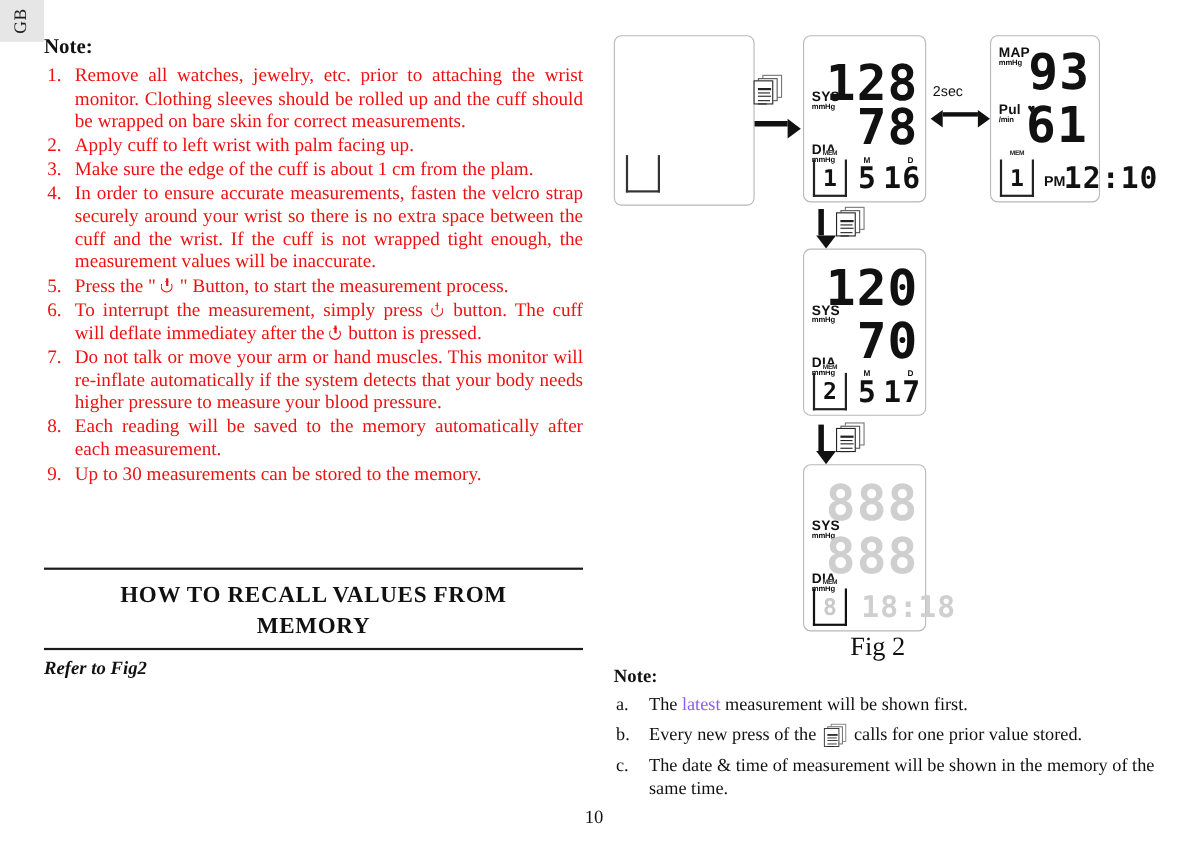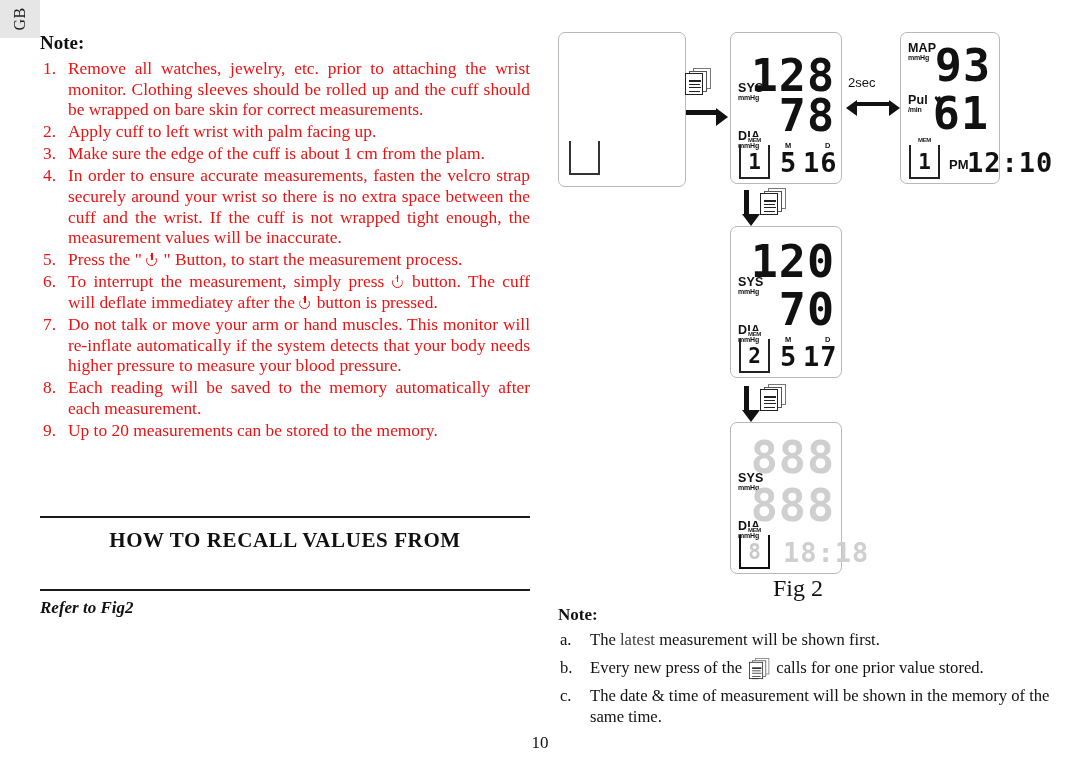--- a/index.html
+++ b/index.html
@@ -241,21 +241,21 @@
   
   .bnote { position:absolute; left:558px; top:605px; width:500px; }
   .bnote .hd { font-weight:bold; font-size:17px; color:#111; margin-bottom:4px; }
   .bnote ol { list-style:none; margin:0; padding:0; }
   .bnote li {
     position:relative; padding-left:32px;
     font-size:16.6px; line-height:21px; color:#111;
     margin-bottom:7px;
   }
   .bnote li .num { position:absolute; left:2px; top:0; }
-  .red { color:#404040; }
+  .red { color:#8b5cf6; }
   .inline-mem {
     display:inline-block; vertical-align:-5px;
     width:20px; height:20px; position:relative; margin:0 3px;
   }
 </style>
 </head>
 <body>
 
 <div class="page">
 
@@ -293,28 +293,29 @@
       <li>
         <span class="num">7.</span>
         <span>Do not talk or move your arm or hand muscles.  This monitor will re-inflate automatically if the system detects that your body needs higher pressure to measure your blood pressure.</span>
       </li>
       <li>
         <span class="num">8.</span>
         <span>Each reading will be saved to the memory automatically after each measurement.</span>
       </li>
       <li class="nojust">
         <span class="num">9.</span>
-        <span>Up to 20 measurements can be stored to the memory.</span>
+        <span>Up to 30 measurements can be stored to the memory.</span>
       </li>
     </ol>
   </div>
 
   <div class="rule top"></div>
   <div class="sec-title">
     <span>HOW  TO  RECALL  VALUES  FROM</span>
+    <span class="l2">MEMORY</span>
   </div>
   <div class="rule bot"></div>
   <div class="refer">Refer to Fig2</div>
 
   <div class="fig">
 
     <div class="lcd d1">
       <div class="mem-box empty" style="left:10px; top:108px;"></div>
     </div>
 

